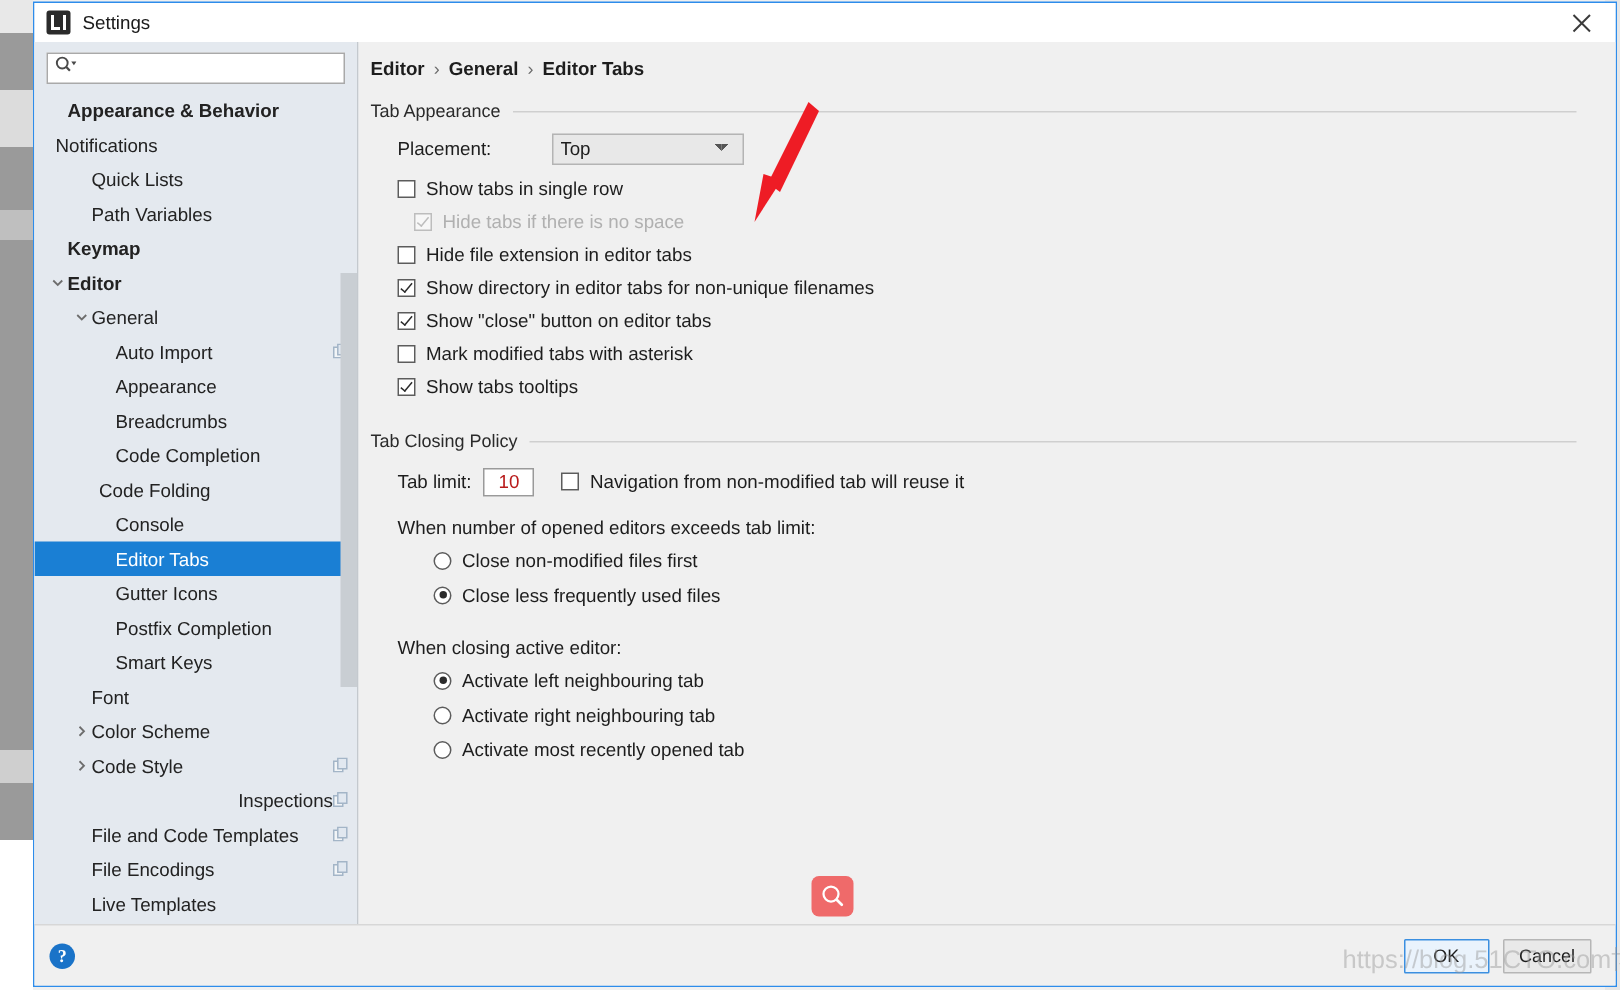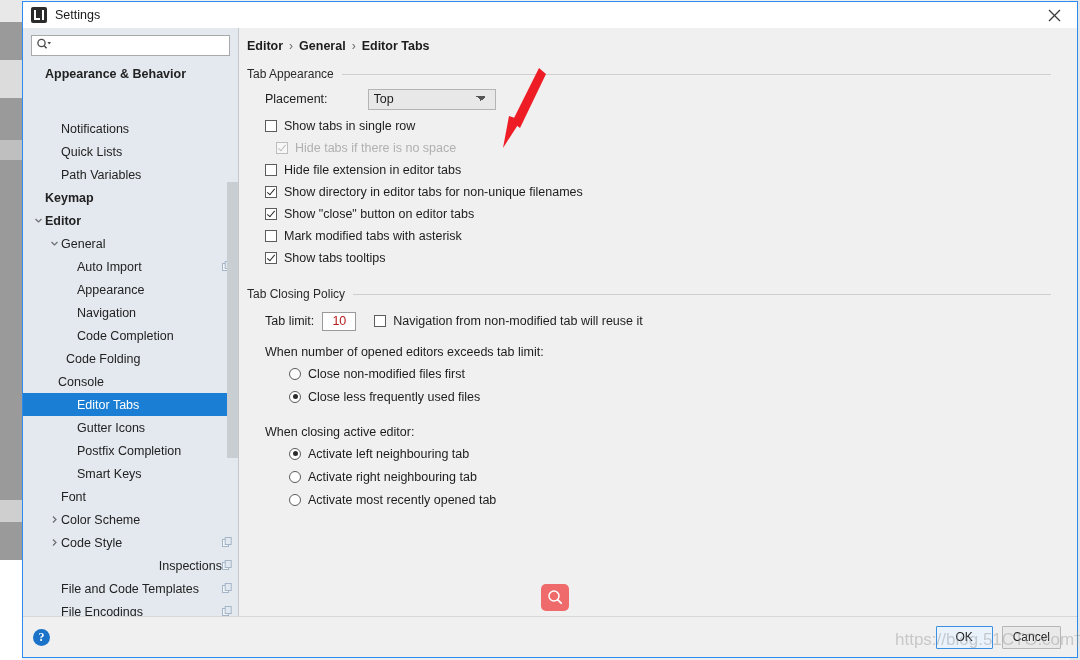--- a/index.html
+++ b/index.html
@@ -454,21 +454,21 @@
           </span>
           <input type="text" value="" placeholder="" style="">
         </div>
       </div>
       <div class="tree">
         <div class="tree-inner" id="tree-inner">
             <div class="tree-item bold" style="padding-left: 8px;">
               <span class="twisty"></span>
               <span class="label">Appearance &amp; Behavior</span>
             </div>
-            <div class="tree-item" style="padding-left: 24px; margin-top: 32px;">
+            <div class="tree-item" style="">
               <span class="twisty"></span>
               <span class="label">Notifications</span>
             </div>
             <div class="tree-item" style="padding-left: 24px;">
               <span class="twisty"></span>
               <span class="label">Quick Lists</span>
             </div>
             <div class="tree-item" style="padding-left: 24px;">
               <span class="twisty"></span>
               <span class="label">Path Variables</span>
@@ -500,31 +500,31 @@
                   <rect x="0.5" y="2.5" width="6" height="7" fill="#ffffff" stroke="#6f8ba8" stroke-width="1"></rect>
                   <rect x="3.2" y="0.5" width="6" height="7" fill="#dfe8f2" stroke="#6f8ba8" stroke-width="1"></rect>
                 </svg></span>
             </div>
             <div class="tree-item" style="padding-left: 40px;">
               <span class="twisty"></span>
               <span class="label">Appearance</span>
             </div>
             <div class="tree-item" style="padding-left: 40px;">
               <span class="twisty"></span>
-              <span class="label">Navigation</span>
+              <span class="label">Breadcrumbs</span>
             </div>
             <div class="tree-item" style="padding-left: 40px;">
               <span class="twisty"></span>
               <span class="label">Code Completion</span>
             </div>
             <div class="tree-item" style="padding-left: 29px;">
               <span class="twisty"></span>
               <span class="label">Code Folding</span>
             </div>
-            <div class="tree-item" style="padding-left: 21px;">
+            <div class="tree-item" style="padding-left: 40px;">
               <span class="twisty"></span>
               <span class="label">Console</span>
             </div>
             <div class="tree-item selected" style="padding-left: 40px;">
               <span class="twisty"></span>
               <span class="label">Editor Tabs</span>
             </div>
             <div class="tree-item" style="padding-left: 40px;">
               <span class="twisty"></span>
               <span class="label">Gutter Icons</span>

